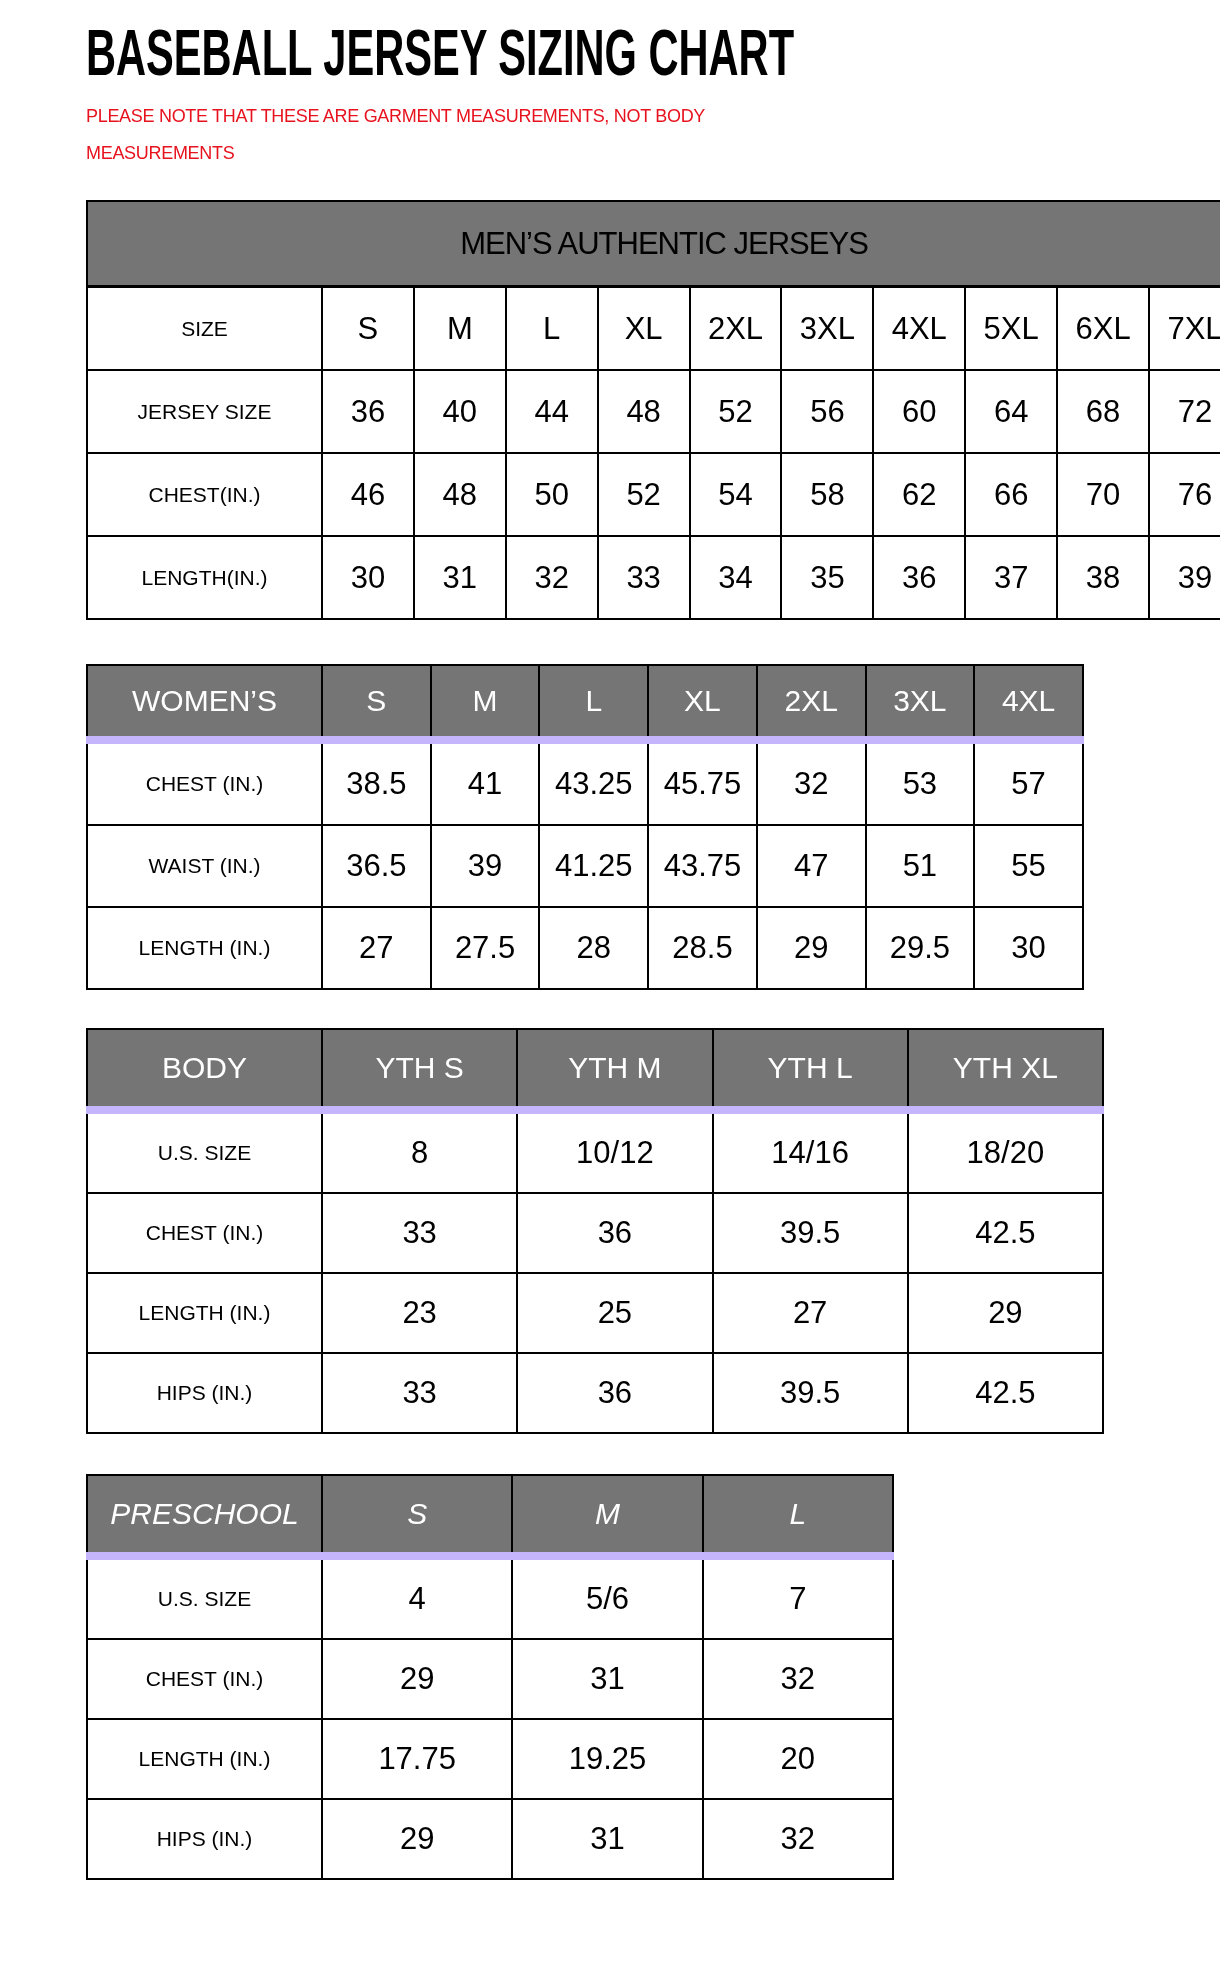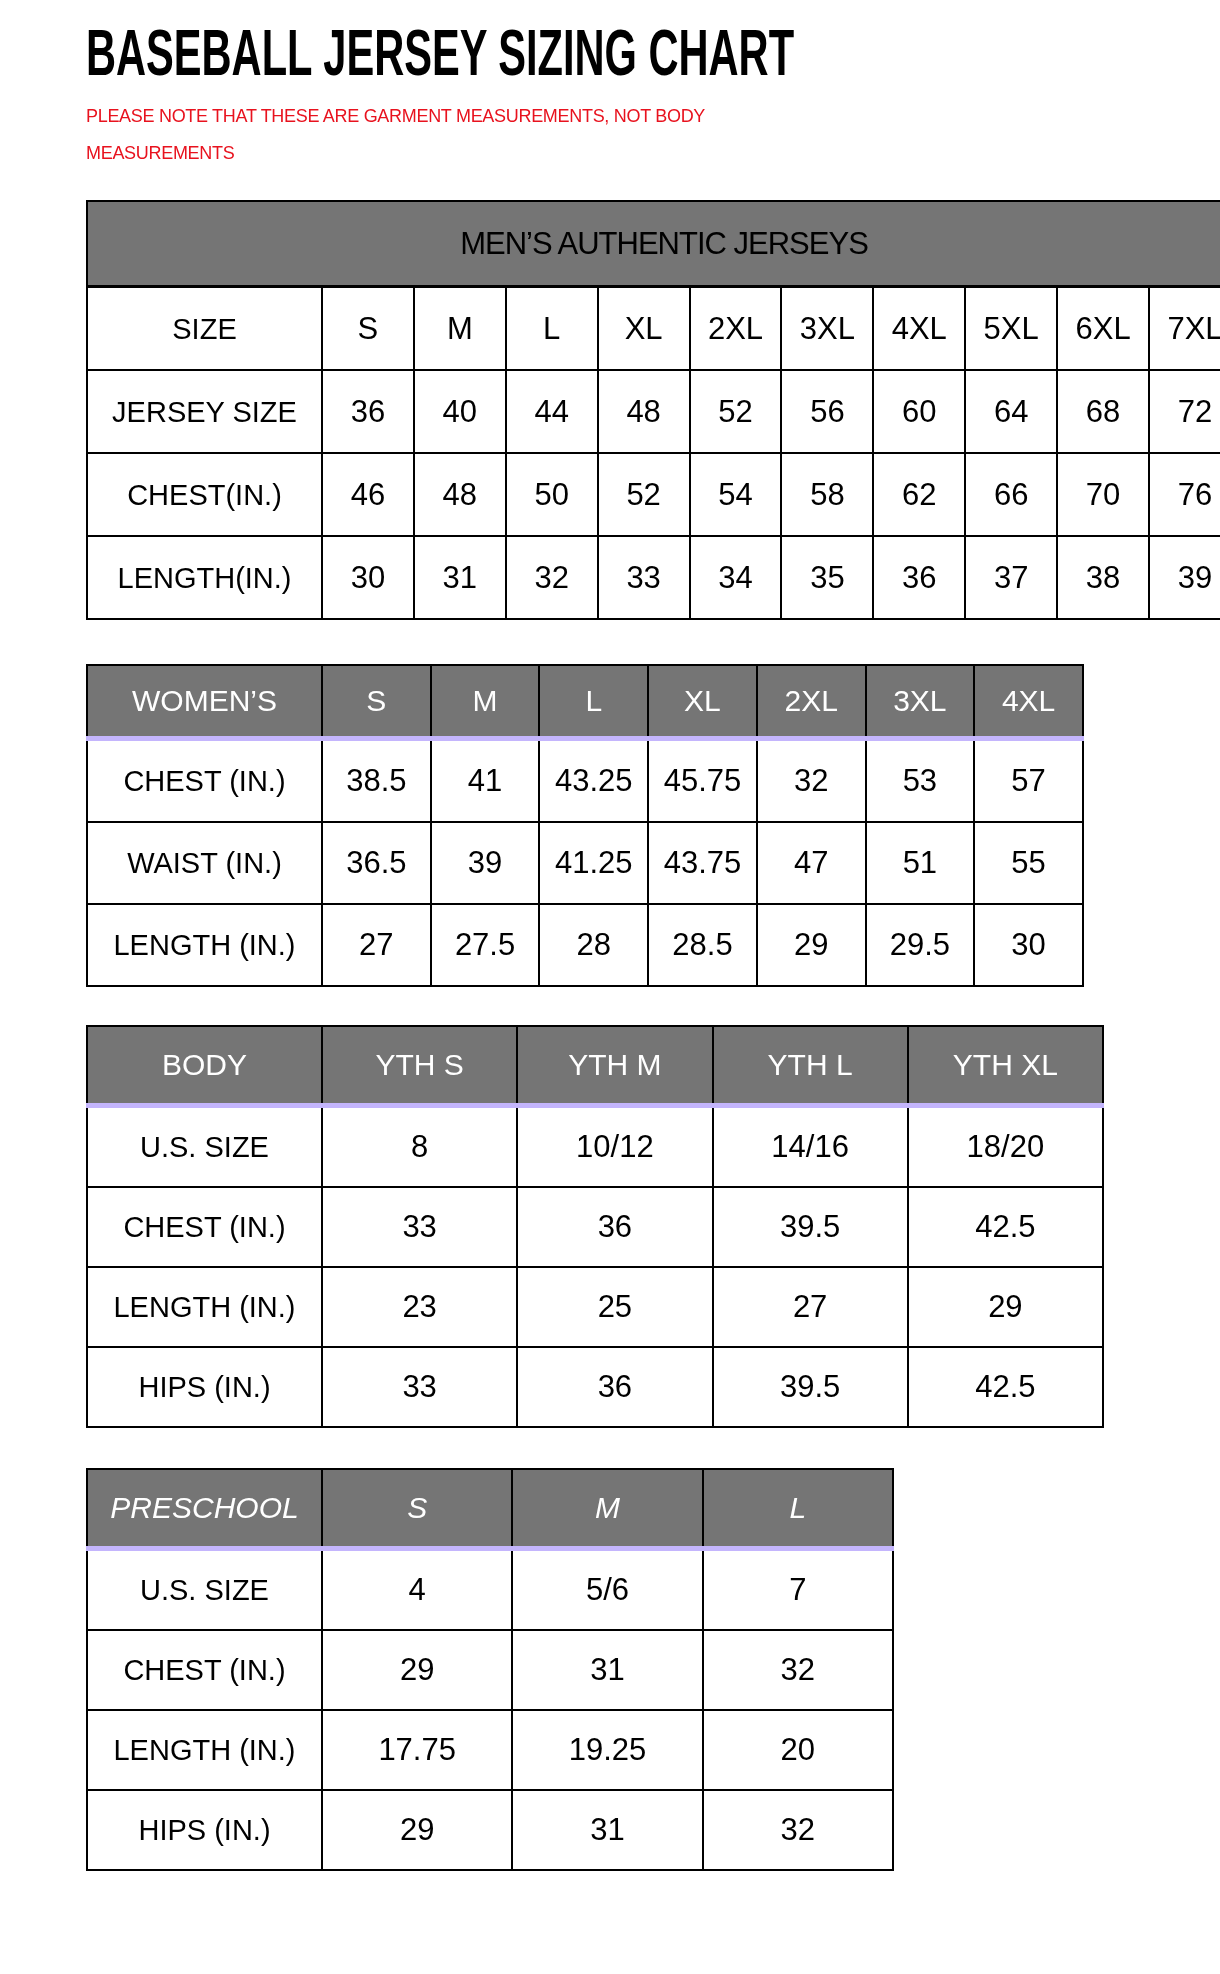--- a/index.html
+++ b/index.html
@@ -52,39 +52,39 @@
     text-align: center;
     vertical-align: middle;
     font-size: 31px;
     color: #000000;
     height: 80px;
     padding: 0 6px;
     overflow: hidden;
     line-height: 34px;
   }
   table.tbl td.lbl {
-    font-size: 29px;
+    font-size: 21px;
   }
   
   table.mens { width: 1156px; margin-top: 28px; }
   table.mens td { height: 81px; }
   td.banner {
     background: #757575;
     color: #ffffff;
     font-size: 42px;
     font-weight: 400;
     letter-spacing: -1px;
     height: 83px !important;
     border-bottom: 3px solid #000000 !important;
   }
   
   table.gray-head tr.head-row td {
     background: #757575;
     color: #ffffff;
-    border-bottom: 5px solid #c4b5fd;
+    border-bottom: 8px solid #c4b5fd;
     font-size: 30px;
   }
   table.womens { width: 998px;  margin-top: 44px; }
   table.womens tr.head-row td { height: 70px; }
   table.womens td { height: 80px; }
   table.boys { width: 1018px; margin-top: 38px; }
   table.boys tr.head-row td { height: 76px; }
   table.boys td { height: 78px; }
   table.preschool { width: 808px; margin-top: 40px; }
   table.preschool tr.head-row td { height: 76px; font-style: italic; }

